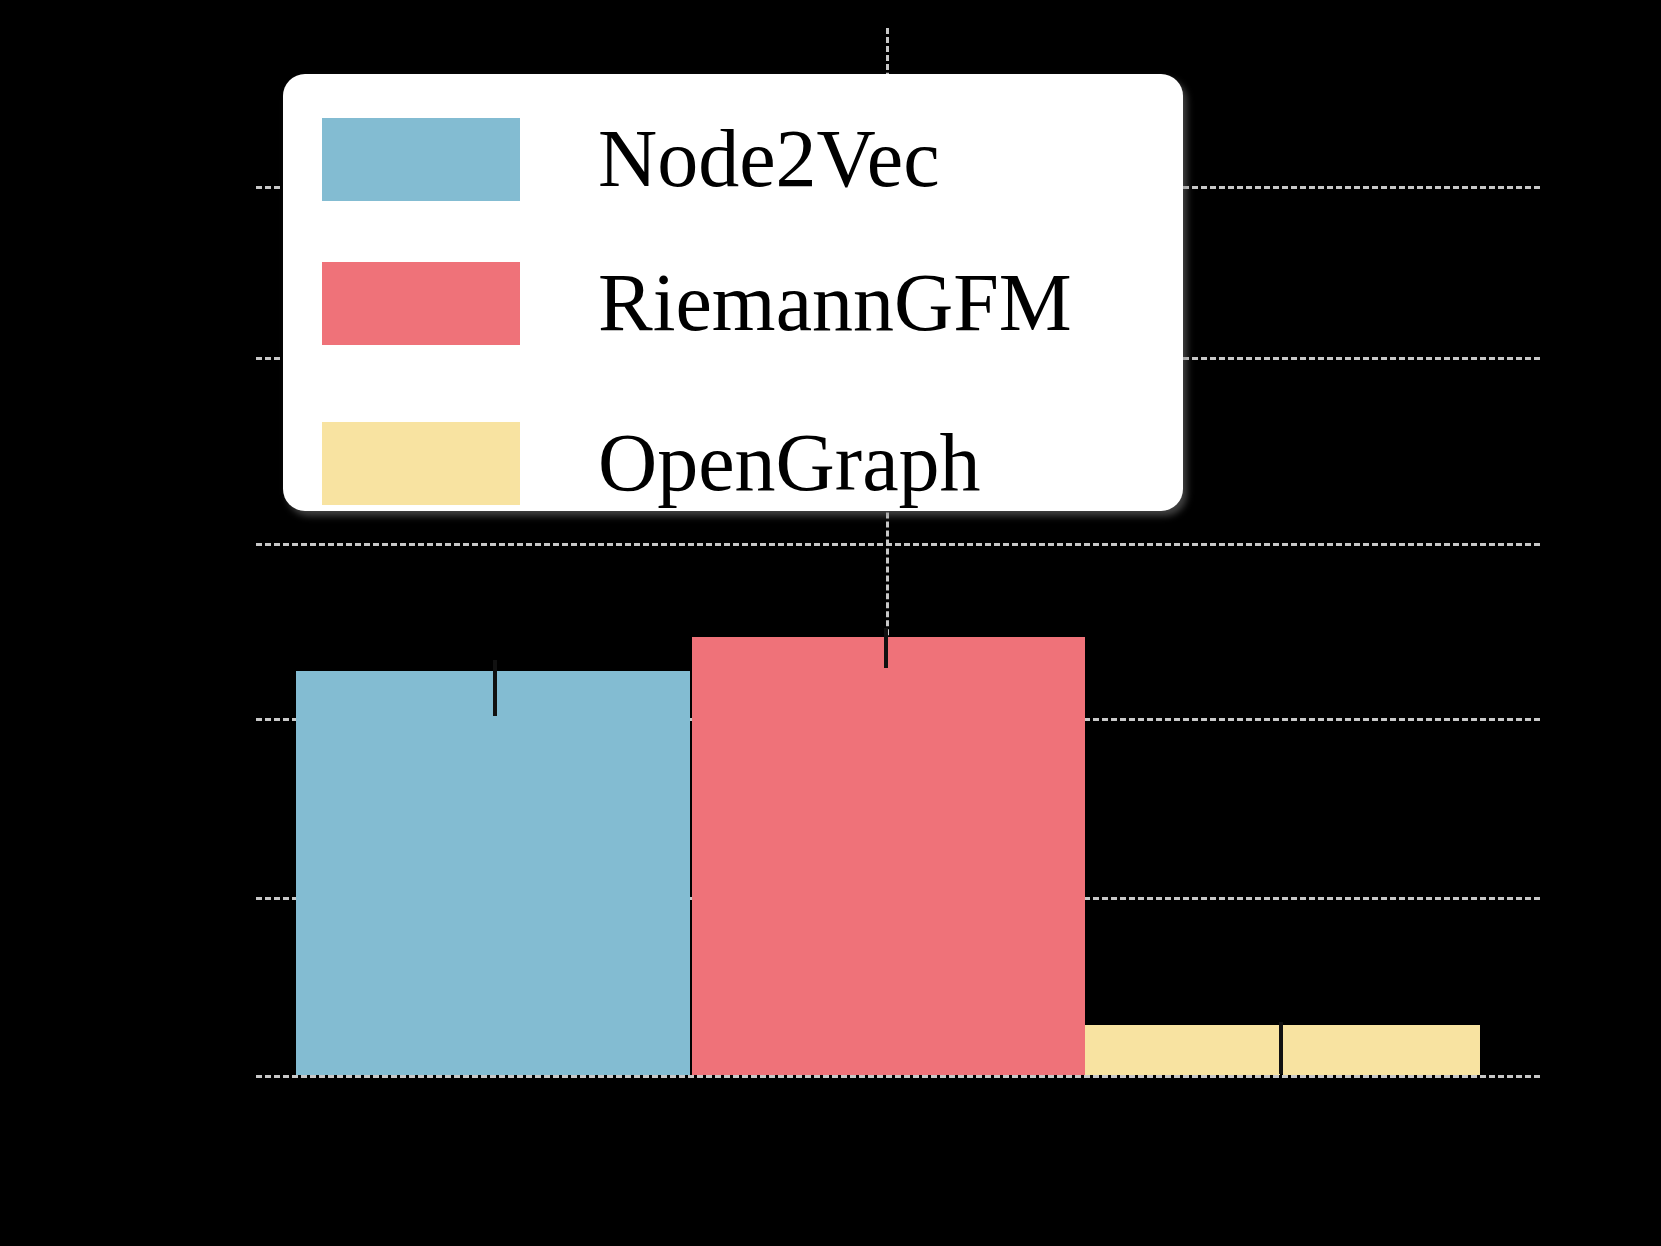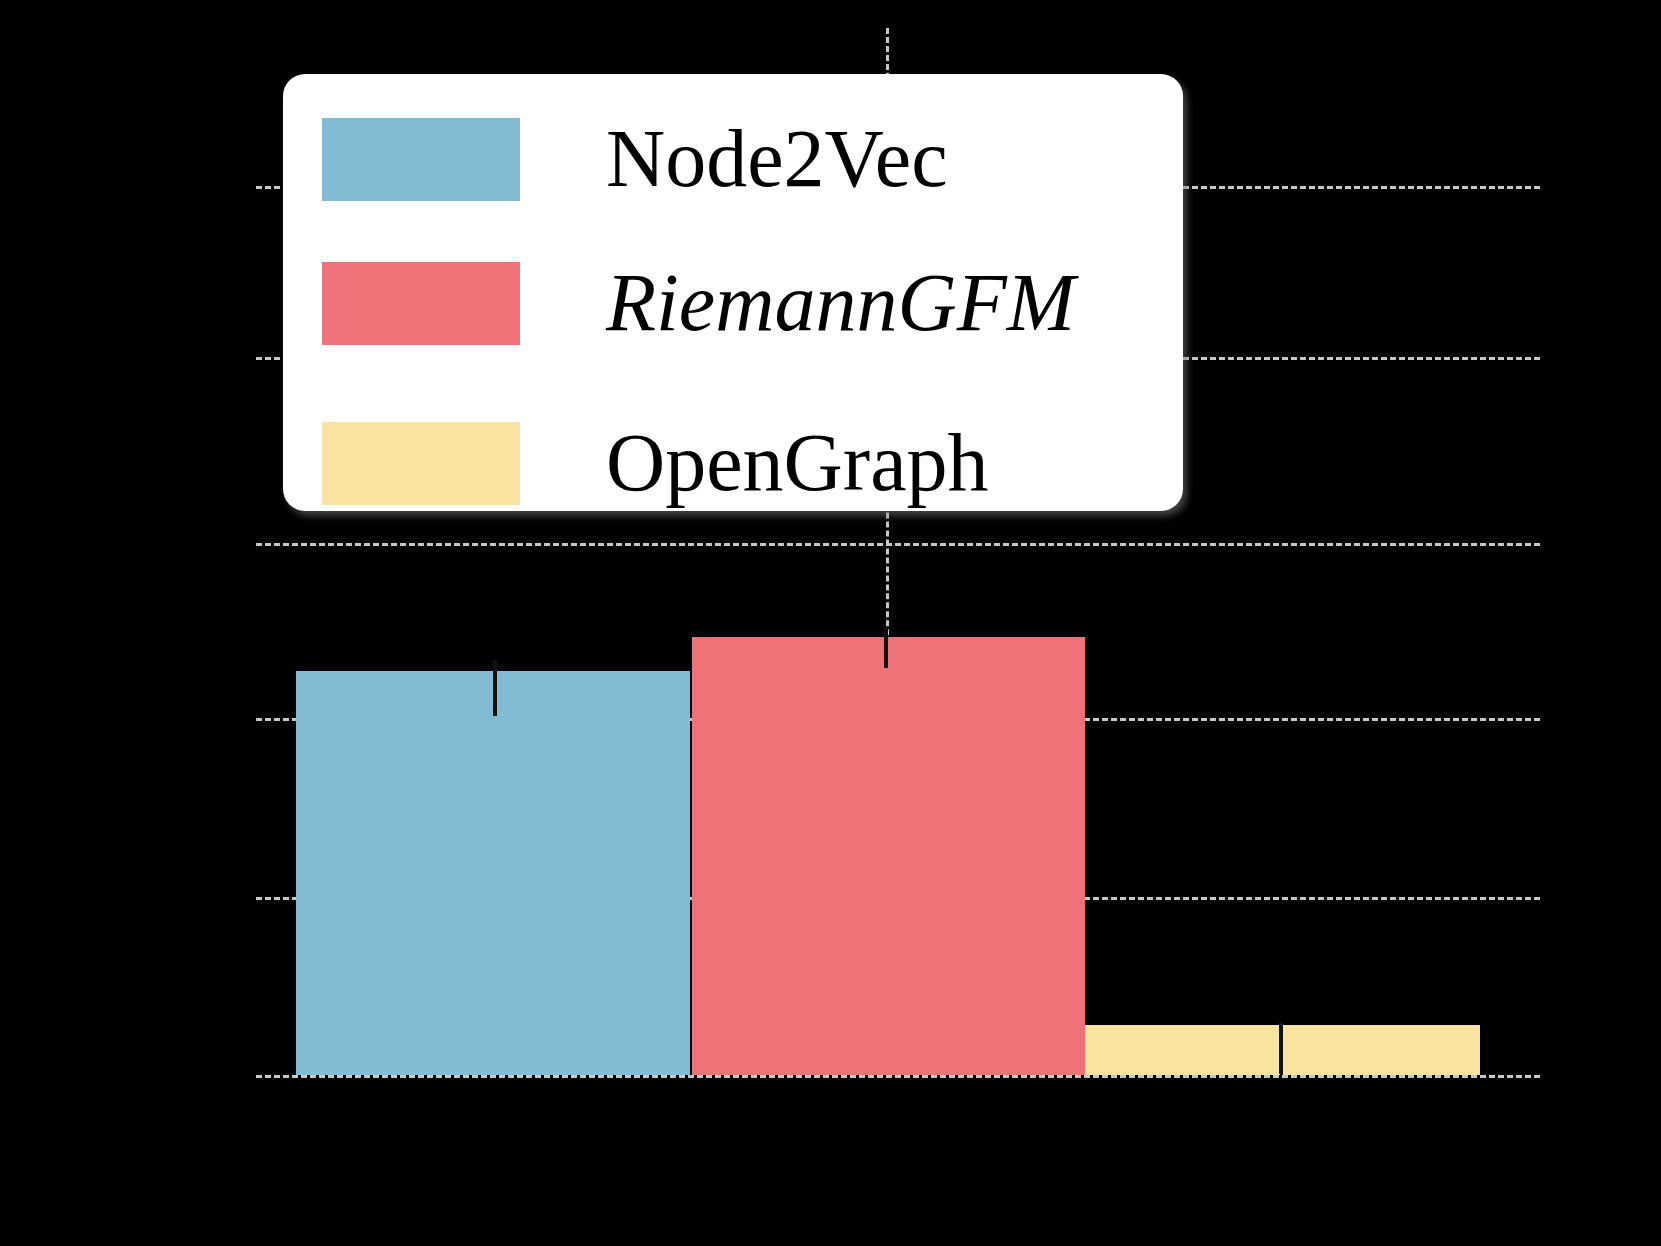--- a/index.html
+++ b/index.html
@@ -42,21 +42,20 @@
     box-shadow:4px 5px 7px rgba(120,120,120,.55);
     box-sizing:border-box;
   }
   .legend-row{
     position:absolute;
     left:39px;
     width:830px;
     height:96px;
     display:flex;
     align-items:center;
-    gap:8px;
   }
   .legend-swatch{
     width:198px;height:83px;
     flex:0 0 auto;
   }
   .legend-label{
     margin-left:78px;
     font-size:82px;
     line-height:84px;
     color:#000000;
@@ -89,21 +88,21 @@
     <div class="errbar" style="left:884px;top:628px;height:40px;"></div>
     <div class="errbar" style="left:1279px;top:1022px;height:52px;"></div>
 
     <div id="legend">
 
       <div class="legend-row" style="top:37px;">
         <span class="legend-swatch" style="background:#83bcd2;"></span>
         <span class="legend-label">Node2Vec</span>
       </div>
 
-      <div class="legend-row" style="top:181px;font-style:italic;">
+      <div class="legend-row" style="top:181px;">
         <span class="legend-swatch" style="background:#ef7279;"></span>
         <span class="legend-label">RiemannGFM</span>
       </div>
 
       <div class="legend-row" style="top:341px;">
         <span class="legend-swatch" style="background:#f8e3a1;"></span>
         <span class="legend-label">OpenGraph</span>
       </div>
 
     </div>

